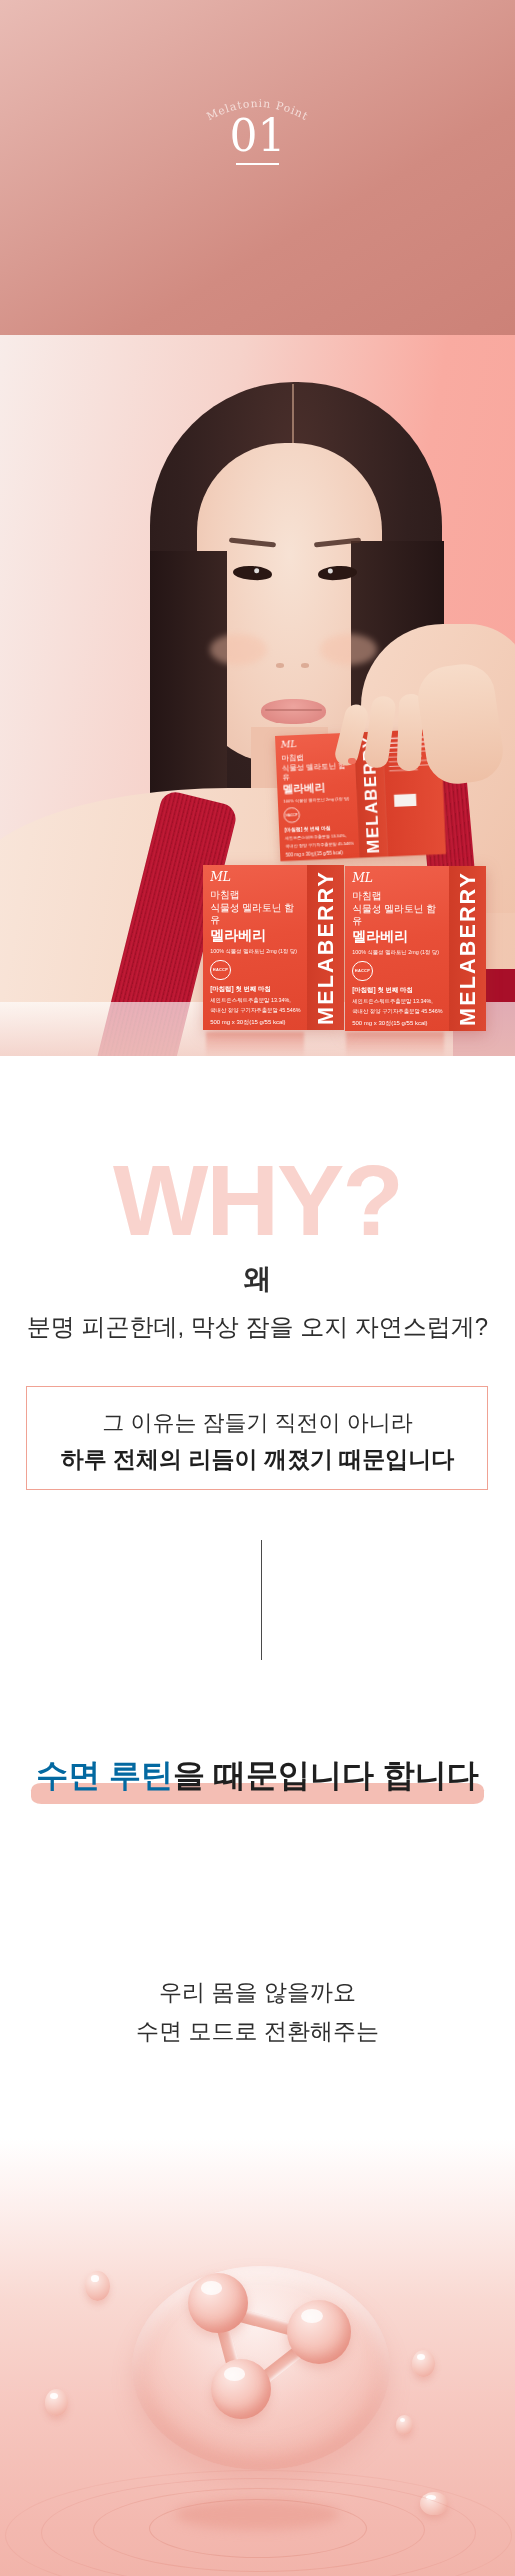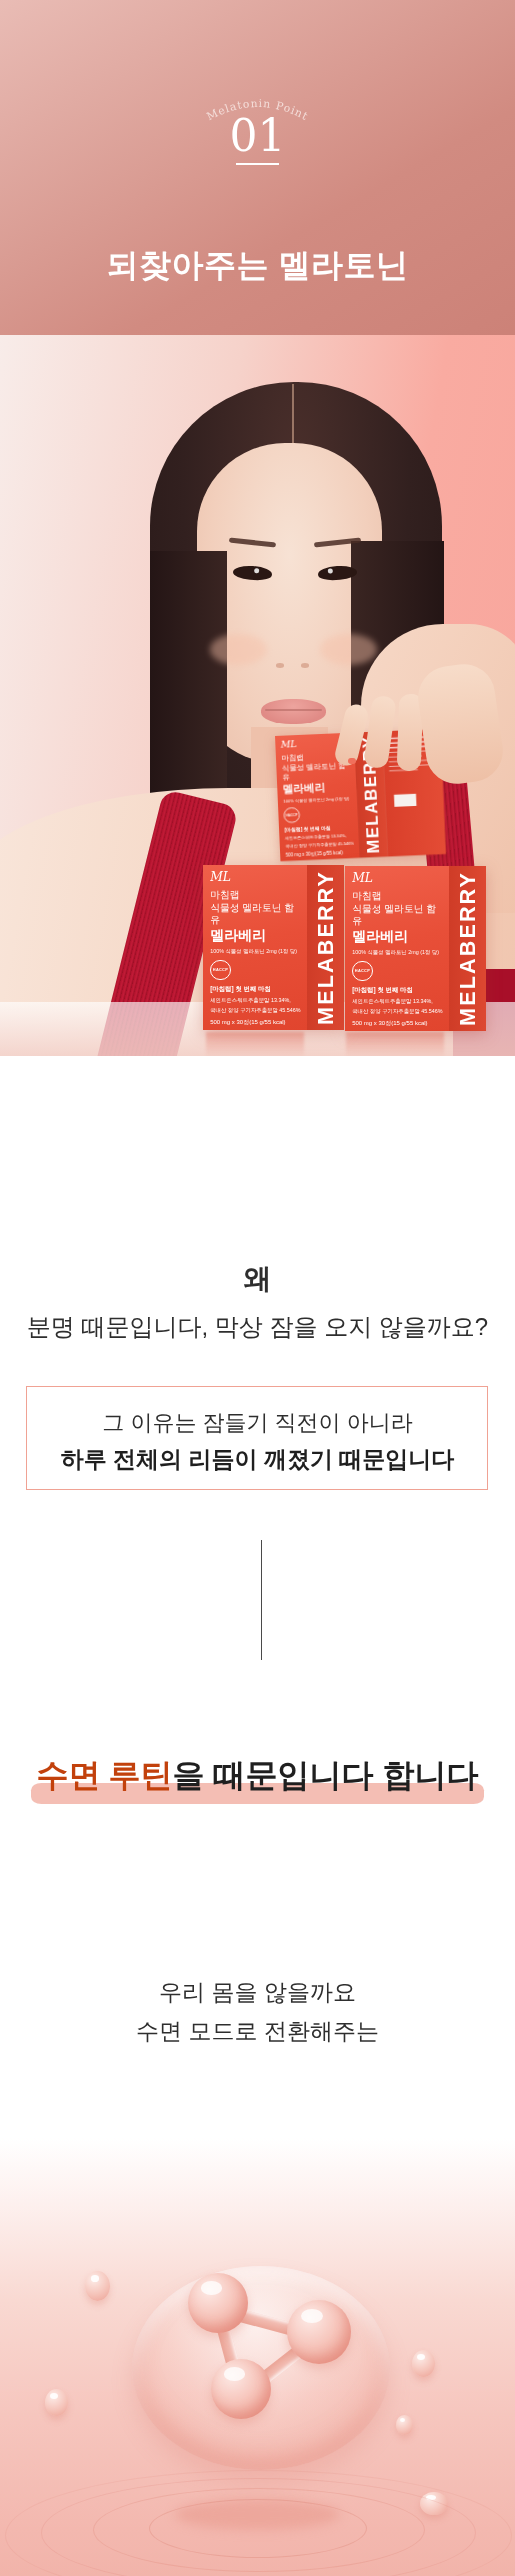--- a/index.html
+++ b/index.html
@@ -86,21 +86,21 @@
   .why-big{top:1150px;font-size:101px;font-weight:800;letter-spacing:-2.1px;color:#f9d3cd;line-height:1;}
   .why-lead{top:1260px;font-size:28px;font-weight:800;color:#2e2e2e;}
   .why-q{top:1311px;font-size:24px;font-weight:400;color:#2e2e2e;}
   .reason-box{position:absolute;left:26px;top:1386px;width:462px;height:104px;background:#ffffff;
               border:1px solid #f0a294;box-sizing:border-box;}
   .reason1{top:1408px;font-size:22px;font-weight:400;color:#2e2e2e;}
   .reason2{top:1444px;font-size:23px;font-weight:800;color:#1f1f1f;}
   .vline{position:absolute;left:261px;top:1540px;width:1px;height:120px;background:#4a4a4a;}
   .routine-intro{top:1705px;font-size:24px;font-weight:400;color:#2e2e2e;}
   .routine-line{top:1754px;font-size:32px;font-weight:800;color:#1f1f1f;z-index:2;}
-  .routine-line .hl{color:#c2410c;font-family:Liberation Serif, serif;}
+  .routine-line .hl{color:#0369a1;}
   .brush{position:absolute;left:31px;right:31px;top:1783px;height:20.6px;background:#f2b3a7;
          border-radius:10.3px/7.2px;opacity:.85;z-index:1;}
   .trans1{top:1977px;font-size:23px;font-weight:400;color:#2e2e2e;}
   .trans2{top:2016px;font-size:23px;font-weight:400;color:#2e2e2e;}
   .keyline{top:2077px;font-size:33px;font-weight:800;color:#2a2a2a;}
   .keyline .red{color:#d5432d;margin-left:9.3px;}
 
   
   .viz{position:absolute;left:0;top:2138px;width:515px;height:477px;overflow:hidden;
        background:linear-gradient(180deg,#ffffff 0%,#fdf0ee 14%,#f9d9d2 34%,#f6c6be 58%,#f3b8af 82%,#f0b0a6 100%);}
@@ -130,21 +130,20 @@
     <svg class="hero-eyebrow-svg" width="155" height="46" viewBox="0 0 300 90">
       <defs>
           <path id="arcpath" d="M 38 78 Q 150 4 262 78" fill="none"></path>
         </defs>
       <text fill="#f4ddd9" font-family="DejaVu Serif, serif" font-size="21" letter-spacing="2">
         <textPath href="#arcpath" startOffset="50%" text-anchor="middle">Melatonin Point</textPath>
       </text>
     </svg>
     <div class="t hero-number">01</div>
     <div class="hero-underline"></div>
-    <div class="t hero-t2">되찾아주는 멜라토닌</div>
 
     <div class="photo">
       <div class="hair"></div>
       <div class="parting"></div>
       <div class="face"></div>
       <div class="hair-left"></div>
       <div class="hair-right"></div>
       <div class="brow l"></div>
       <div class="brow r"></div>
       <div class="eye l">
@@ -237,22 +236,23 @@
       <div class="fingers">
         <div class="finger" style="left:340px;top:369px;width:23px;height:62px;transform:rotate(14deg);"></div>
         <div class="finger" style="left:368px;top:361px;width:24px;height:72px;transform:rotate(8deg);"></div>
         <div class="finger" style="left:398px;top:359px;width:24px;height:77px;transform:rotate(2deg);"></div>
         <div class="nail" style="left:348px;top:423px;"></div>
         <div class="finger" style="left:422px;top:330px;width:77px;height:118px;border-radius:31px;transform:rotate(-8deg);"></div>
       </div>
     </div>
   </section>
 
+  <div class="t why-big">WHY?</div>
   <div class="t why-lead">왜</div>
-  <div class="t why-q">분명 때문입니다, 막상 잠을 오지 않을까요?</div>
+  <div class="t why-q">분명 피곤한데, 막상 잠을 오지 자연스럽게?</div>
 
   <div class="reason-box"></div>
   <div class="t reason2">하루 전체의 리듬이 깨졌기 때문입니다</div>
   <div class="t reason1">그 이유는 잠들기 직전이 아니라</div>
 
   <div class="vline"></div>
 
   <div class="brush"></div>
   <div class="t routine-line"><span class="hl">수면 루틴</span><span>을 때문입니다 합니다</span></div>
 

